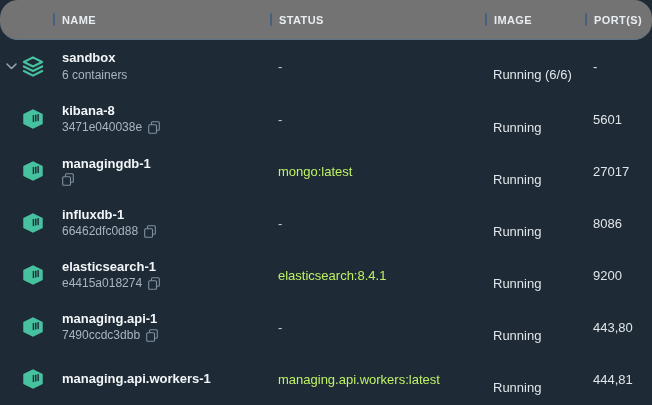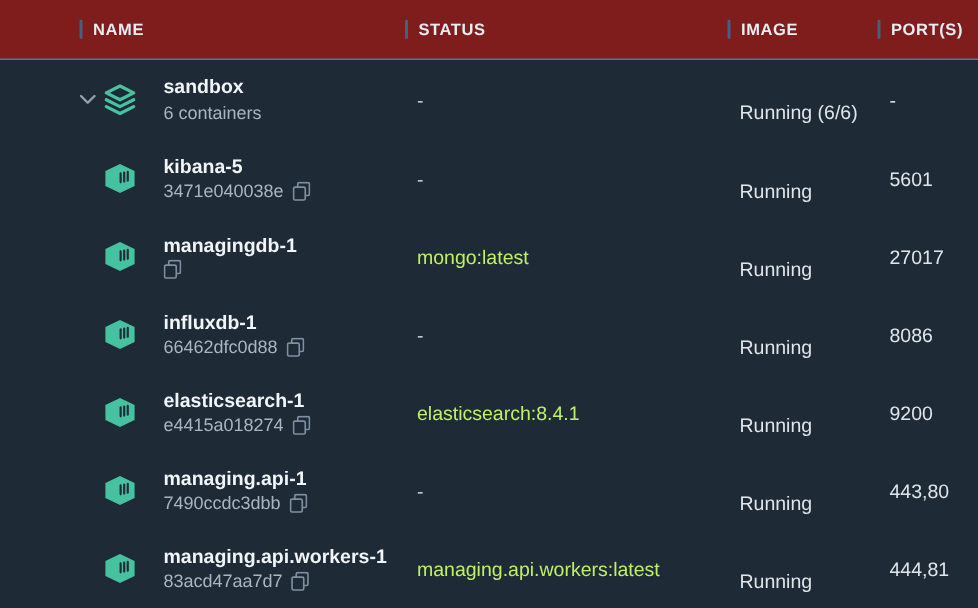--- a/index.html
+++ b/index.html
@@ -7,25 +7,26 @@
   body {
     font-family: "Liberation Sans", "DejaVu Sans", sans-serif;
     background:#1e2a35;
     overflow:hidden;
   }
   .app { width:652px; height:405px; background:#1e2a35; display:flex; flex-direction:column; }
 
   
   .thead {
     height:40px; flex:0 0 40px;
-    background:#7f1d1d;
+    background:#737373;
     border-bottom:1px solid #5f7389;
     display:grid;
     grid-template-columns:270px 215px 100px 1fr;
     align-items:center;
+    border-radius:18px;
   }
   .th { display:flex; align-items:center; }
   .th.name { padding-left:53px; }
   .colbar {
     display:inline-block; width:2px; height:13px;
     background:#46607e; margin-right:7px; border-radius:1px;
   }
   .th-label {
     color:#e8edf1; font-size:11px; font-weight:bold; letter-spacing:.4px;
   }
@@ -33,21 +34,21 @@
   
   .row {
     display:grid;
     grid-template-columns:270px 215px 100px 1fr;
     align-items:center;
     height:52px; flex:0 0 52px;
     cursor:pointer;
   }
   .row.first { height:53px; flex:0 0 53px; }
 
-  .name-cell { display:flex; align-items:center;padding-left:47px; }
+  .name-cell { display:flex; align-items:center; }
   .chev {
     width:22px; flex:0 0 22px; display:flex; justify-content:center; align-items:center;
     color:#93a1ae;
   }
   .rowicon {
     width:22px; flex:0 0 22px; height:22px; margin-right:18px;
     display:flex; align-items:center; justify-content:center;
   }
   .names { display:flex; flex-direction:column; line-height:1.25; }
   .nm { color:#f2f5f7; font-size:13px; font-weight:bold; }
@@ -117,21 +118,21 @@
         <svg width="23" height="22" viewBox="0 0 26 24">
             <polygon points="13,0.5 24.5,6 24.5,18 13,23.5 1.5,18 1.5,6" fill="#47c2a0"></polygon>
             <g stroke="#1e2a35" stroke-width="1.7" stroke-linecap="round">
               <line x1="13.5" y1="8" x2="13.5" y2="15"></line>
               <line x1="16.3" y1="7.4" x2="16.3" y2="14.4"></line>
               <line x1="19.1" y1="6.8" x2="19.1" y2="13.8"></line>
             </g>
           </svg>
       </span>
       <div class="names">
-        <div class="nm">kibana-5</div>
+        <div class="nm">kibana-8</div>
         <div class="sub">
           <span>3471e040038e</span>
           <span class="copy">
               <svg width="12" height="13" viewBox="0 0 12 13" fill="none" stroke="#7e90a2" stroke-width="1.1">
                 <rect x="3.5" y="0.7" width="7.8" height="8.6" rx="1"></rect>
                 <rect x="0.7" y="3.7" width="7.8" height="8.6" rx="1" fill="#1e2a35"></rect>
               </svg>
             </span>
         </div>
       </div>
@@ -272,29 +273,20 @@
             <polygon points="13,0.5 24.5,6 24.5,18 13,23.5 1.5,18 1.5,6" fill="#47c2a0"></polygon>
             <g stroke="#1e2a35" stroke-width="1.7" stroke-linecap="round">
               <line x1="13.5" y1="8" x2="13.5" y2="15"></line>
               <line x1="16.3" y1="7.4" x2="16.3" y2="14.4"></line>
               <line x1="19.1" y1="6.8" x2="19.1" y2="13.8"></line>
             </g>
           </svg>
       </span>
       <div class="names">
         <div class="nm">managing.api.workers-1</div>
-        <div class="sub">
-          <span>83acd47aa7d7</span>
-          <span class="copy">
-              <svg width="12" height="13" viewBox="0 0 12 13" fill="none" stroke="#7e90a2" stroke-width="1.1">
-                <rect x="3.5" y="0.7" width="7.8" height="8.6" rx="1"></rect>
-                <rect x="0.7" y="3.7" width="7.8" height="8.6" rx="1" fill="#1e2a35"></rect>
-              </svg>
-            </span>
-        </div>
       </div>
     </div>
     <div class="img-cell"><span class="link">managing.api.workers:latest</span></div>
     <div class="status-cell">Running</div>
     <div class="port-cell">444,81</div>
   </div>
 
 </div>
 
 </body></html>

